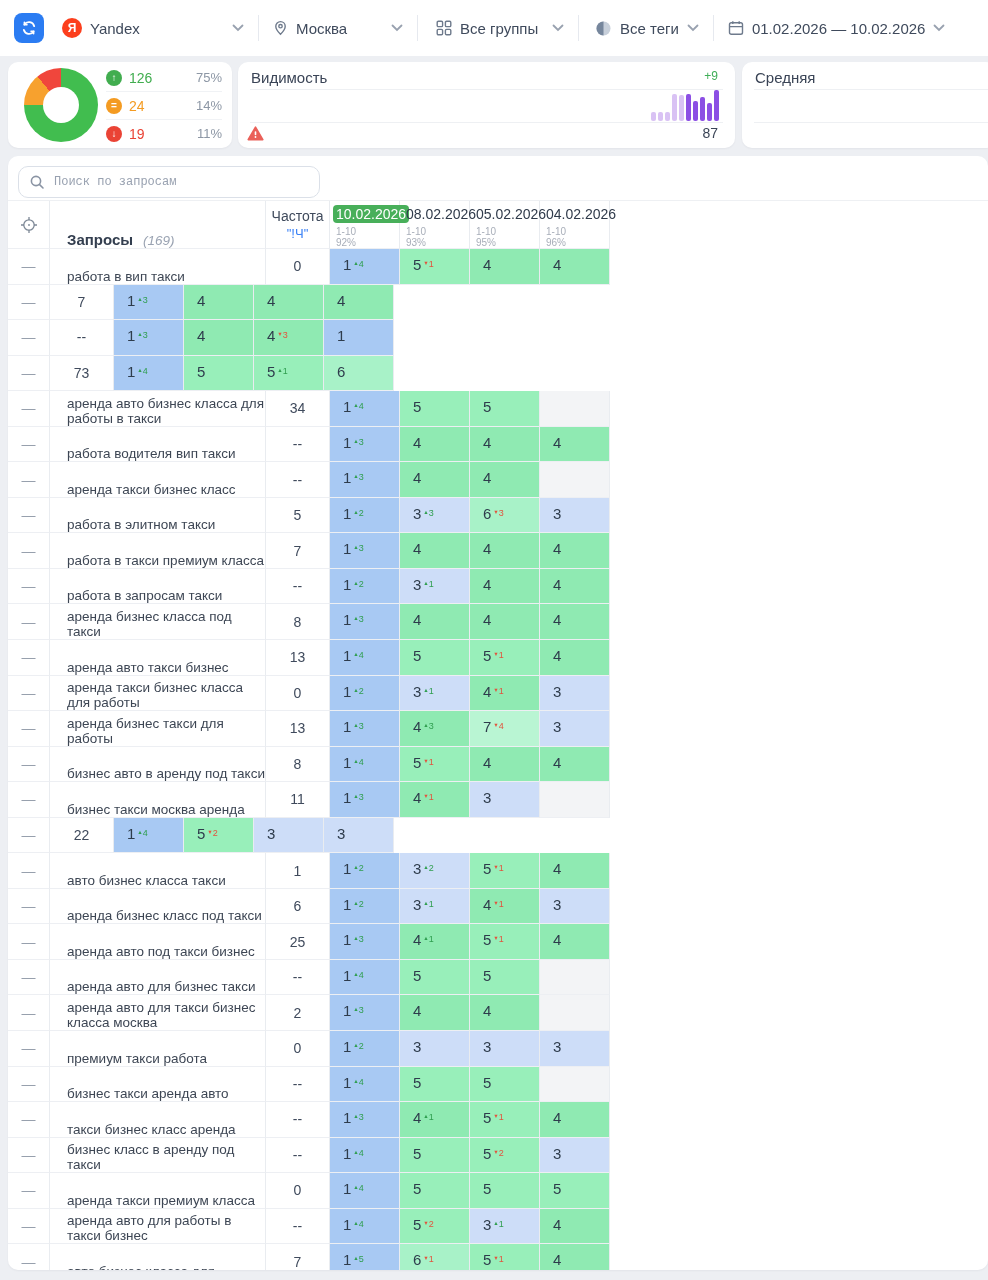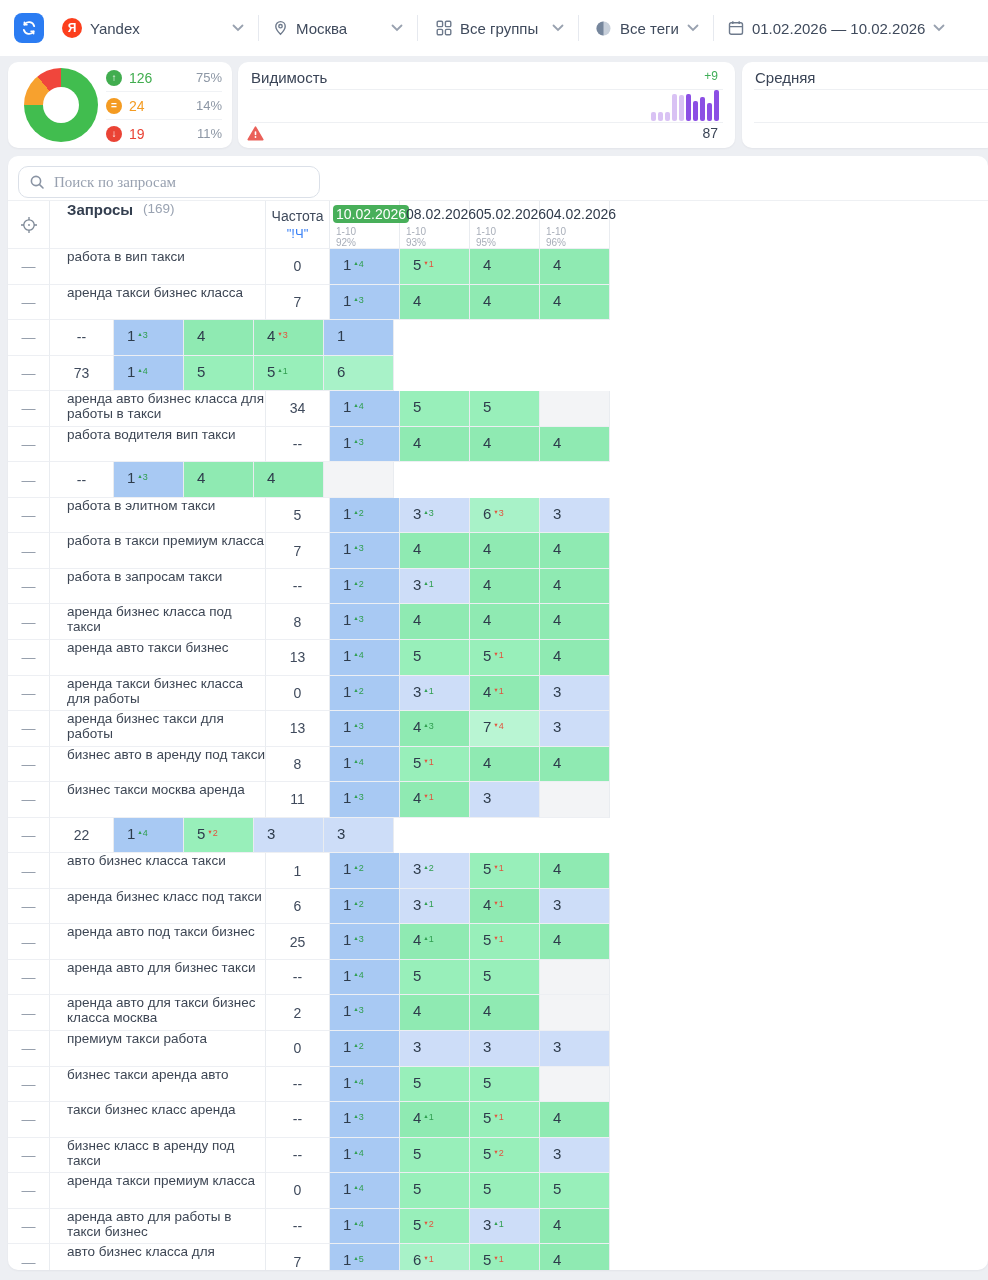--- a/index.html
+++ b/index.html
@@ -35,30 +35,30 @@
   .bars i{width:5px;border-radius:2px;display:block;}
   .bars i.light{background:#d9c2f4;}
   .bars i.dark{background:#8c4fe4;}
   .vis-value{position:absolute;right:17px;top:63px;font-size:14px;color:#3a4456;}
   .warn{position:absolute;left:9px;top:64px;}
   
   .main-card{left:8px;top:156px;width:980px;height:1114px;overflow:hidden;}
   .search-row{height:44px;}
   .search-box{position:absolute;left:10px;top:10px;width:300px;height:30px;border:1px solid #dbe0e8;border-radius:10px;display:flex;align-items:center;background:#fff;}
   .search-box svg{margin:0 7px 0 10px;flex:none;}
-  .search-box input{border:none;outline:none;flex:1;font-size:15px;color:#0f766e;font-family:Liberation Serif, serif;background:transparent;}
+  .search-box input{border:none;outline:none;flex:1;font-size:12px;color:#0f766e;font-family:Liberation Mono, monospace;background:transparent;}
   .search-box input::placeholder{color:#98a1b0;}
   .thead{display:flex;height:48px;border-top:1px solid #eef0f3;}
   .c{box-sizing:border-box;border-right:1px solid #e9ecf0;border-bottom:1px solid #edeff3;}
   .col-dash{width:42px;flex:none;display:flex;align-items:center;justify-content:center;}
-  .col-query{width:216px;flex:none;display:flex;align-items:flex-start;padding-left:17px;}
+  .col-query{width:216px;flex:none;display:flex;align-items:flex-end;padding-left:17px;}
   .col-freq{width:64px;flex:none;display:flex;align-items:center;justify-content:center;}
   .col-pos{width:70px;flex:none;display:flex;align-items:flex-start;padding:7px 0 0 13px;}
   .h-query b{font-size:15px;color:#333e4f;margin-right:10px;}
-  .h-query span{font-size:13.5px;color:#9aa3b2;}
+  .h-query span{font-size:13.5px;color:#9aa3b2;font-style:italic;}
   .h-freq{flex-direction:column;justify-content:center;gap:2px;}
   .h-freq .fl{font-size:14px;color:#3f4a5c;}
   .h-freq .fs{font-size:13px;color:#3b82f6;}
   .h-date{padding:4px 0 0 6px;border-right:1px solid #e9ecf0;border-bottom:1px solid #edeff3;box-sizing:border-box;width:70px;flex:none;}
   .h-date .dt{font-size:14px;color:#2f3a4a;white-space:nowrap;}
   .h-date .dt.active{background:#48af5a;color:#fff;border-radius:4px;padding:1px 3px;margin-left:-3px;}
   .h-date .sub{font-size:10px;color:#a8aeb9;line-height:11px;margin-top:3px;}
   .tbody{}
   .t-row{display:flex;height:35.55px;box-sizing:border-box;}
   .t-row .dash{color:#97a0ad;font-size:14px;}
@@ -281,23 +281,20 @@
         </div>
         <div class="c col-pos" style="background:#8feab2">
           <span class="pos-num">4</span>
         </div>
         <div class="c col-pos" style="background:#8feab2">
           <span class="pos-num">4</span>
         </div>
       </div>
       <div class="t-row">
         <div class="c col-dash dash">—</div>
-        <div class="c col-query query">
-          <span>аренда такси бизнес класса</span>
-        </div>
         <div class="c col-freq freq">7</div>
         <div class="c col-pos" style="background:#a8c9f3">
           <span class="pos-num">1</span>
           <sup class="d up"><b>▲</b>3</sup>
         </div>
         <div class="c col-pos" style="background:#8feab2">
           <span class="pos-num">4</span>
         </div>
         <div class="c col-pos" style="background:#8feab2">
           <span class="pos-num">4</span>
@@ -375,20 +372,23 @@
         </div>
         <div class="c col-pos" style="background:#8feab2">
           <span class="pos-num">4</span>
         </div>
         <div class="c col-pos" style="background:#8feab2">
           <span class="pos-num">4</span>
         </div>
       </div>
       <div class="t-row">
         <div class="c col-dash dash">—</div>
+        <div class="c col-query query">
+          <span>аренда такси бизнес класс</span>
+        </div>
         <div class="c col-freq freq">--</div>
         <div class="c col-pos" style="background:#a8c9f3">
           <span class="pos-num">1</span>
           <sup class="d up"><b>▲</b>3</sup>
         </div>
         <div class="c col-pos" style="background:#8feab2">
           <span class="pos-num">4</span>
         </div>
         <div class="c col-pos" style="background:#8feab2">
           <span class="pos-num">4</span>

